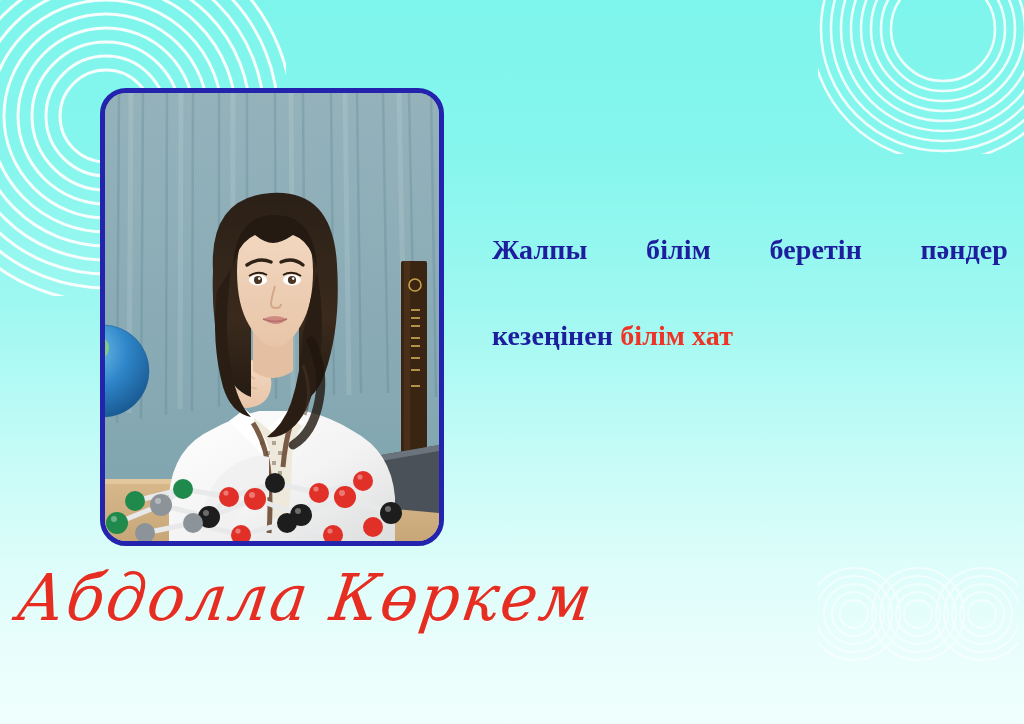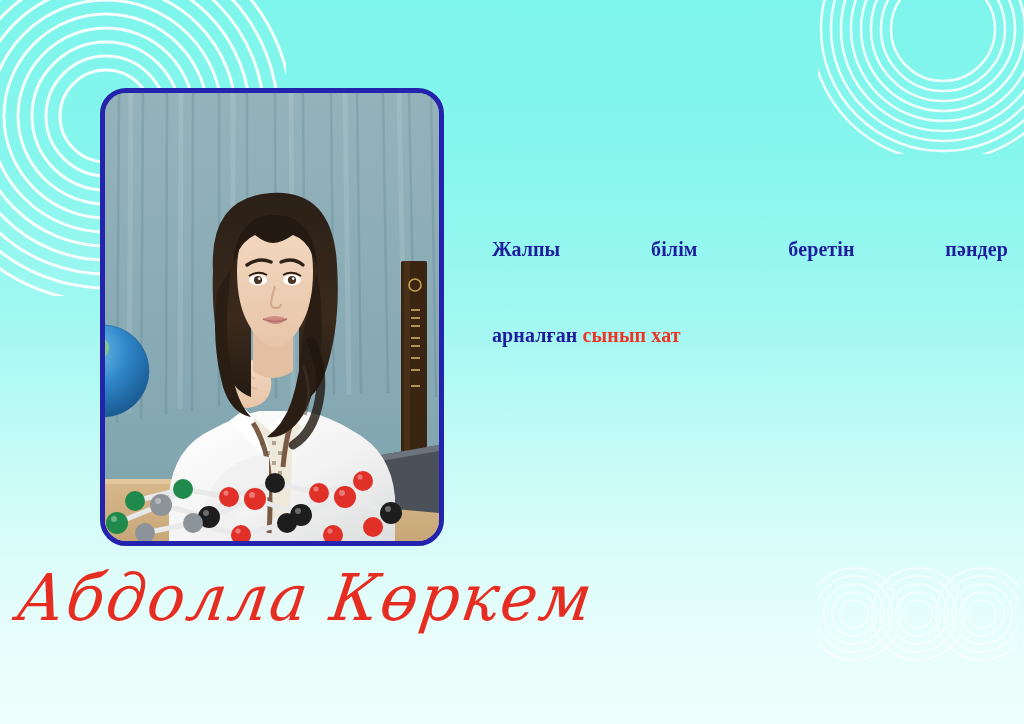--- a/index.html
+++ b/index.html
@@ -44,21 +44,21 @@
   }
   #photo-frame svg { display: block; width: 100%; height: 100%; }
 
   
   #text-block {
     position: absolute;
     left: 450px;
     top: 228px;
     width: 558px;
     color: #1d1d9e;
-    font-size: 20px;
+    font-size: 28px;
     font-weight: bold;
     line-height: 43px;
     text-align: justify;
     text-indent: 42px;
     letter-spacing: 0.1px;
   }
   #text-block .line { display: block; }
   #text-block .justified {
     text-align: justify;
   }
@@ -353,18 +353,18 @@
             <circle cx="255" cy="384" r="2.6"></circle>
           <circle cx="133" cy="438" r="2.6"></circle>
             <circle cx="225" cy="438" r="2.6"></circle>
         </g>
       </g>
     </svg>
   </div>
 
   <div id="text-block">
     <span class="line justified">Жалпы білім беретін пәндер</span>
-    <span class="line"><span>арналған </span><span class="accent-red">сынып хат</span></span>
+    <span class="line"><span>кезеңінен </span><span class="accent-red">білім хат</span></span>
   </div>
 
   <div id="signature">Абдолла Көркем</div>
 
 </div>
 
 </body></html>

